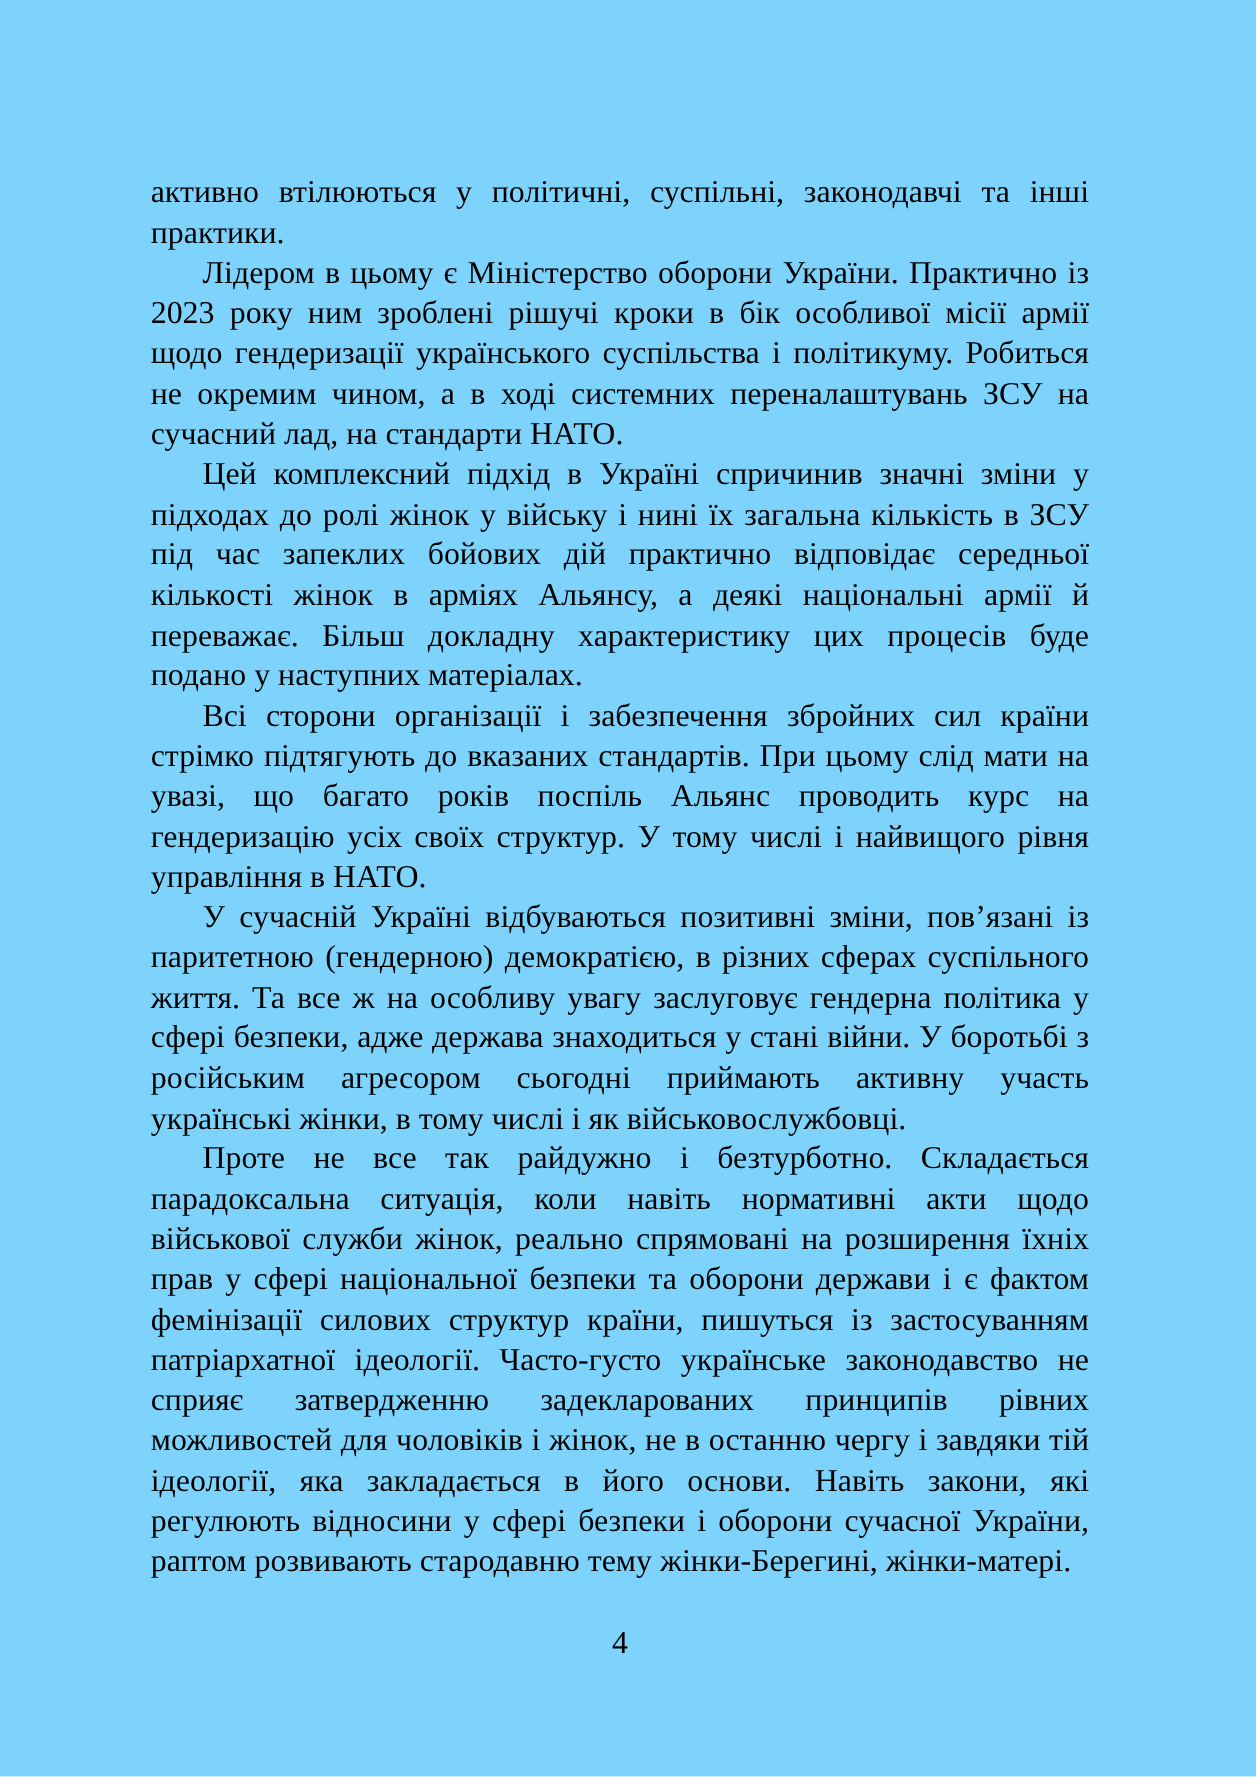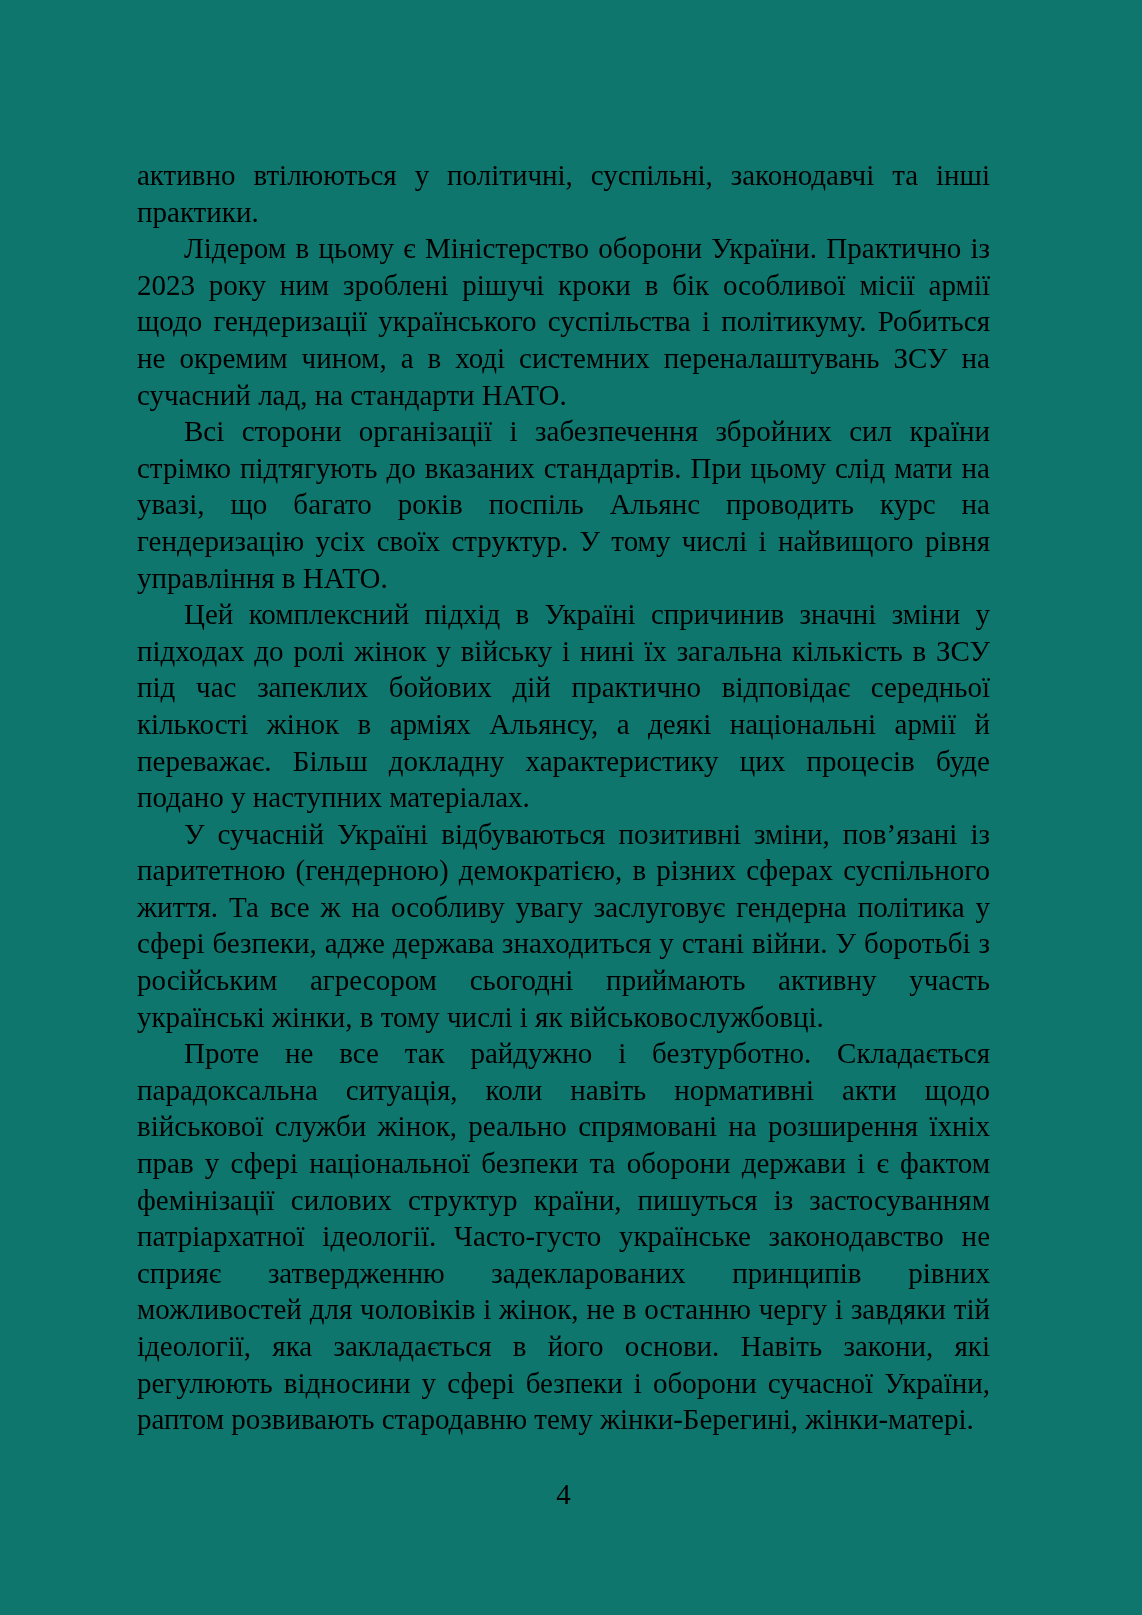--- a/index.html
+++ b/index.html
@@ -4,21 +4,21 @@
 <style>
   html, body {
     margin: 0;
     padding: 0;
     background: #ffffff;
   }
   .page {
     position: relative;
     width: 1142px;
     height: 1615px;
-    background: #0f766e;
+    background: #7dd3fc;
     overflow: hidden;
     font-family: "Liberation Serif", "DejaVu Serif", serif;
     color: #000000;
   }
   .text-block {
     position: absolute;
     top: 157px;
     left: 137px;
     width: 853px;
     font-size: 29px;
@@ -43,19 +43,19 @@
     line-height: 36.6px;
   }
 </style>
 </head>
 <body>
 
 <div class="page">
   <div class="text-block" id="paragraphs">
       <p class="para">активно втілюються у політичні, суспільні, законодавчі та інші практики.</p>
       <p class="para indent">Лідером в цьому є Міністерство оборони України. Практично із 2023 року ним зроблені рішучі кроки в бік особливої місії армії щодо гендеризації українського суспільства і політикуму. Робиться не окремим чином, а в ході системних переналаштувань ЗСУ на сучасний лад, на стандарти НАТО.</p>
+      <p class="para indent">Цей комплексний підхід в Україні спричинив значні зміни у підходах до ролі жінок у війську і нині їх загальна кількість в ЗСУ під час запеклих бойових дій практично відповідає середньої кількості жінок в арміях Альянсу, а деякі національні армії й переважає. Більш докладну характеристику цих процесів буде подано у наступних матеріалах.</p>
       <p class="para indent">Всі сторони організації і забезпечення збройних сил країни стрімко підтягують до вказаних стандартів. При цьому слід мати на увазі, що багато років поспіль Альянс проводить курс на гендеризацію усіх своїх структур. У тому числі і найвищого рівня управління в НАТО.</p>
-      <p class="para indent">Цей комплексний підхід в Україні спричинив значні зміни у підходах до ролі жінок у війську і нині їх загальна кількість в ЗСУ під час запеклих бойових дій практично відповідає середньої кількості жінок в арміях Альянсу, а деякі національні армії й переважає. Більш докладну характеристику цих процесів буде подано у наступних матеріалах.</p>
       <p class="para indent">У сучасній Україні відбуваються позитивні зміни, пов’язані із паритетною (гендерною) демократією, в різних сферах суспільного життя. Та все ж на особливу увагу заслуговує гендерна політика у сфері безпеки, адже держава знаходиться у стані війни. У боротьбі з російським агресором сьогодні приймають активну участь українські жінки, в тому числі і як військовослужбовці.</p>
       <p class="para indent">Проте не все так райдужно і безтурботно. Складається парадоксальна ситуація, коли навіть нормативні акти щодо військової служби жінок, реально спрямовані на розширення їхніх прав у сфері національної безпеки та оборони держави і є фактом фемінізації силових структур країни, пишуться із застосуванням патріархатної ідеології. Часто-густо українське законодавство не сприяє затвердженню задекларованих принципів рівних можливостей для чоловіків і жінок, не в останню чергу і завдяки тій ідеології, яка закладається в його основи. Навіть закони, які регулюють відносини у сфері безпеки і оборони сучасної України, раптом розвивають стародавню тему жінки-Берегині, жінки-матері.</p>
     </div>
   <div class="page-number">4</div>
 </div>
 
 </body></html>

